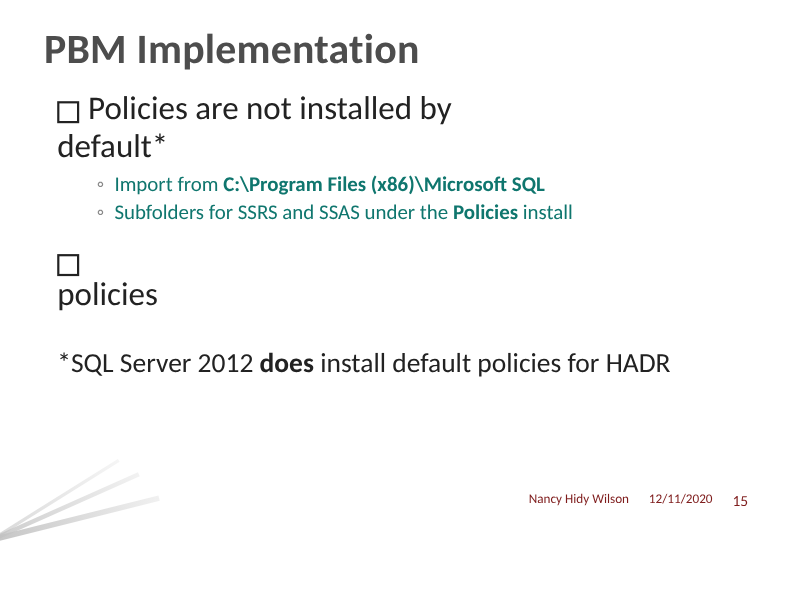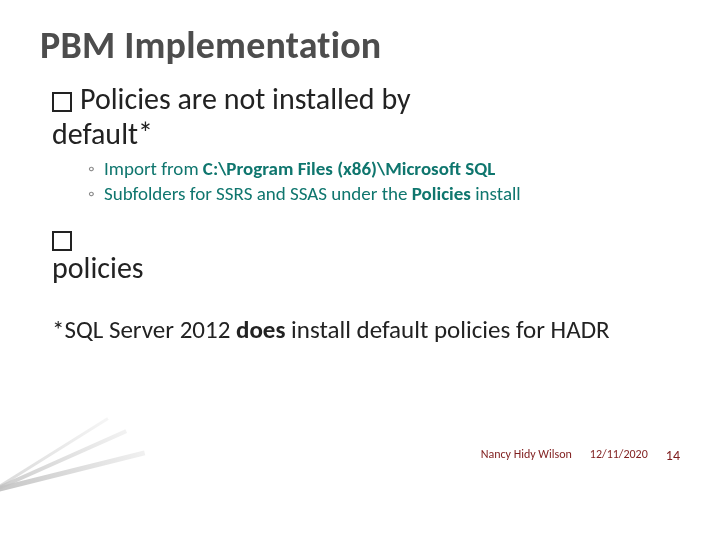--- a/index.html
+++ b/index.html
@@ -160,19 +160,19 @@
     <div class="top-bullet-text cont">policies</div>
 
     <div class="footnote">
       <span>*SQL Server 2012 </span><b>does</b><span> install default policies for HADR</span>
     </div>
   </div>
 
   <div class="footer">
     <span>Nancy Hidy Wilson</span>
     <span>12/11/2020</span>
-    <span class="page-num">14</span>
+    <span class="page-num">15</span>
   </div>
 
   <div class="accent">
       <span class="l3"></span>
     </div>
 </div>
 
 </body></html>

